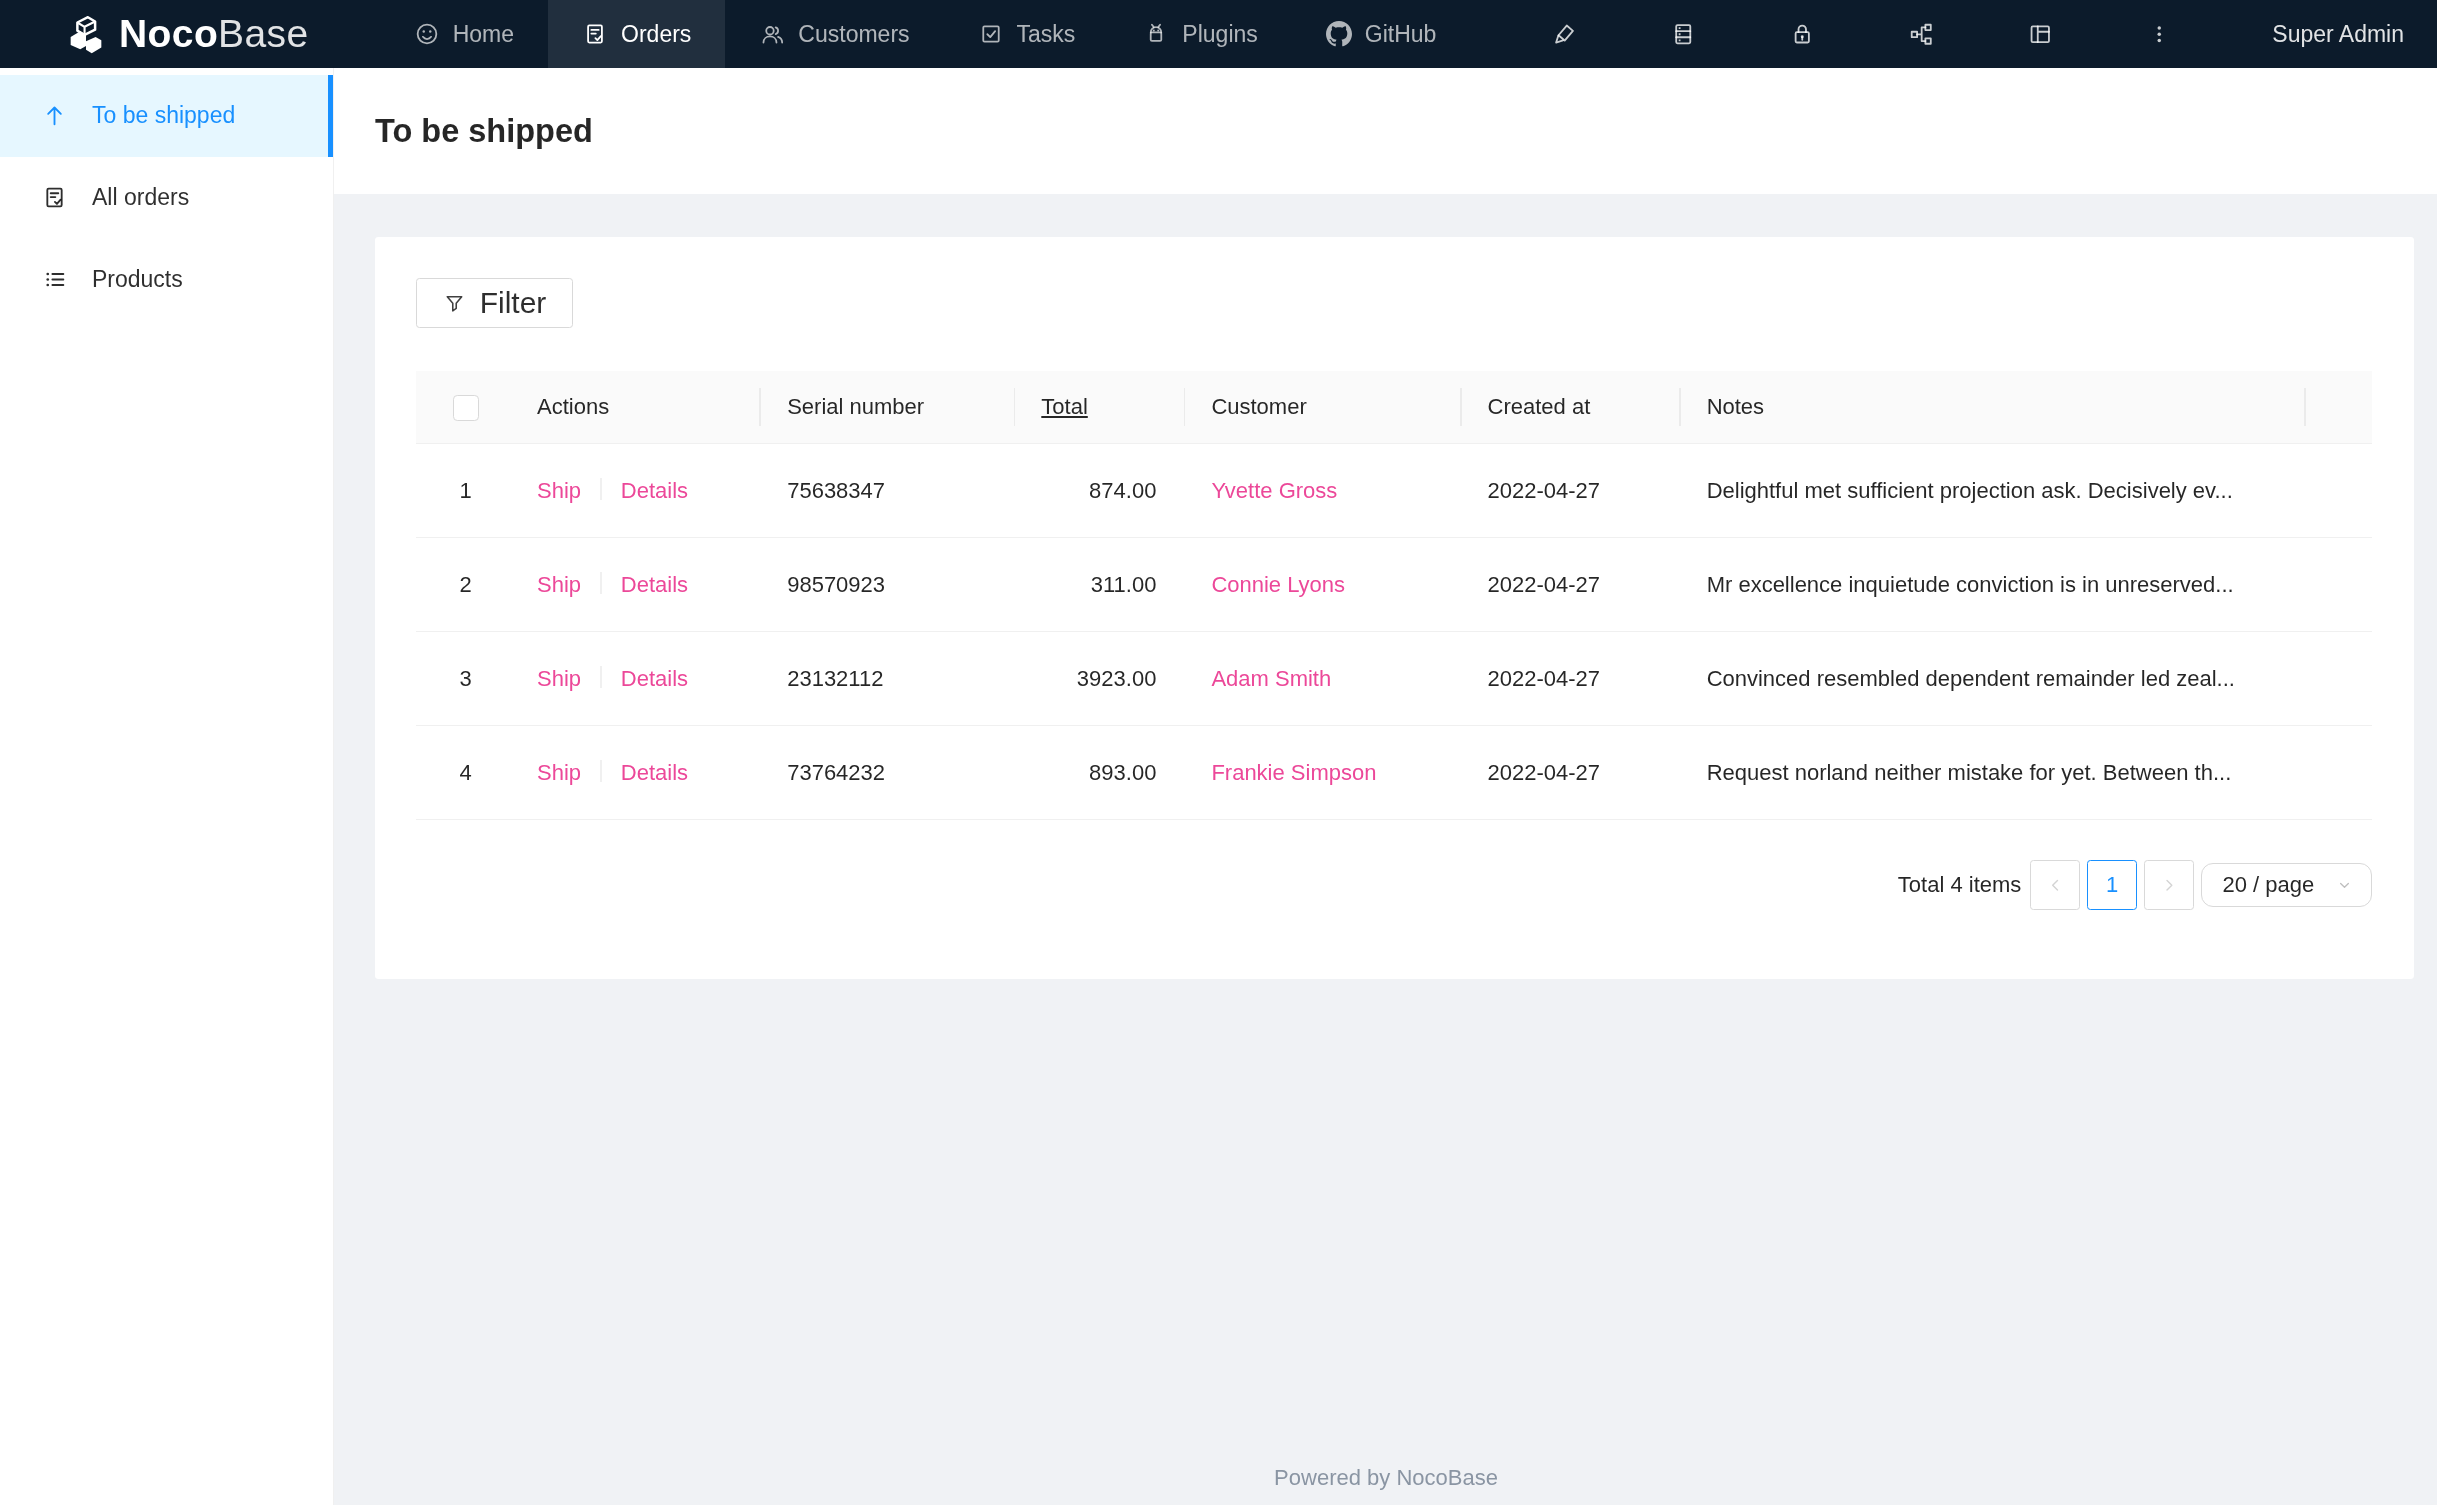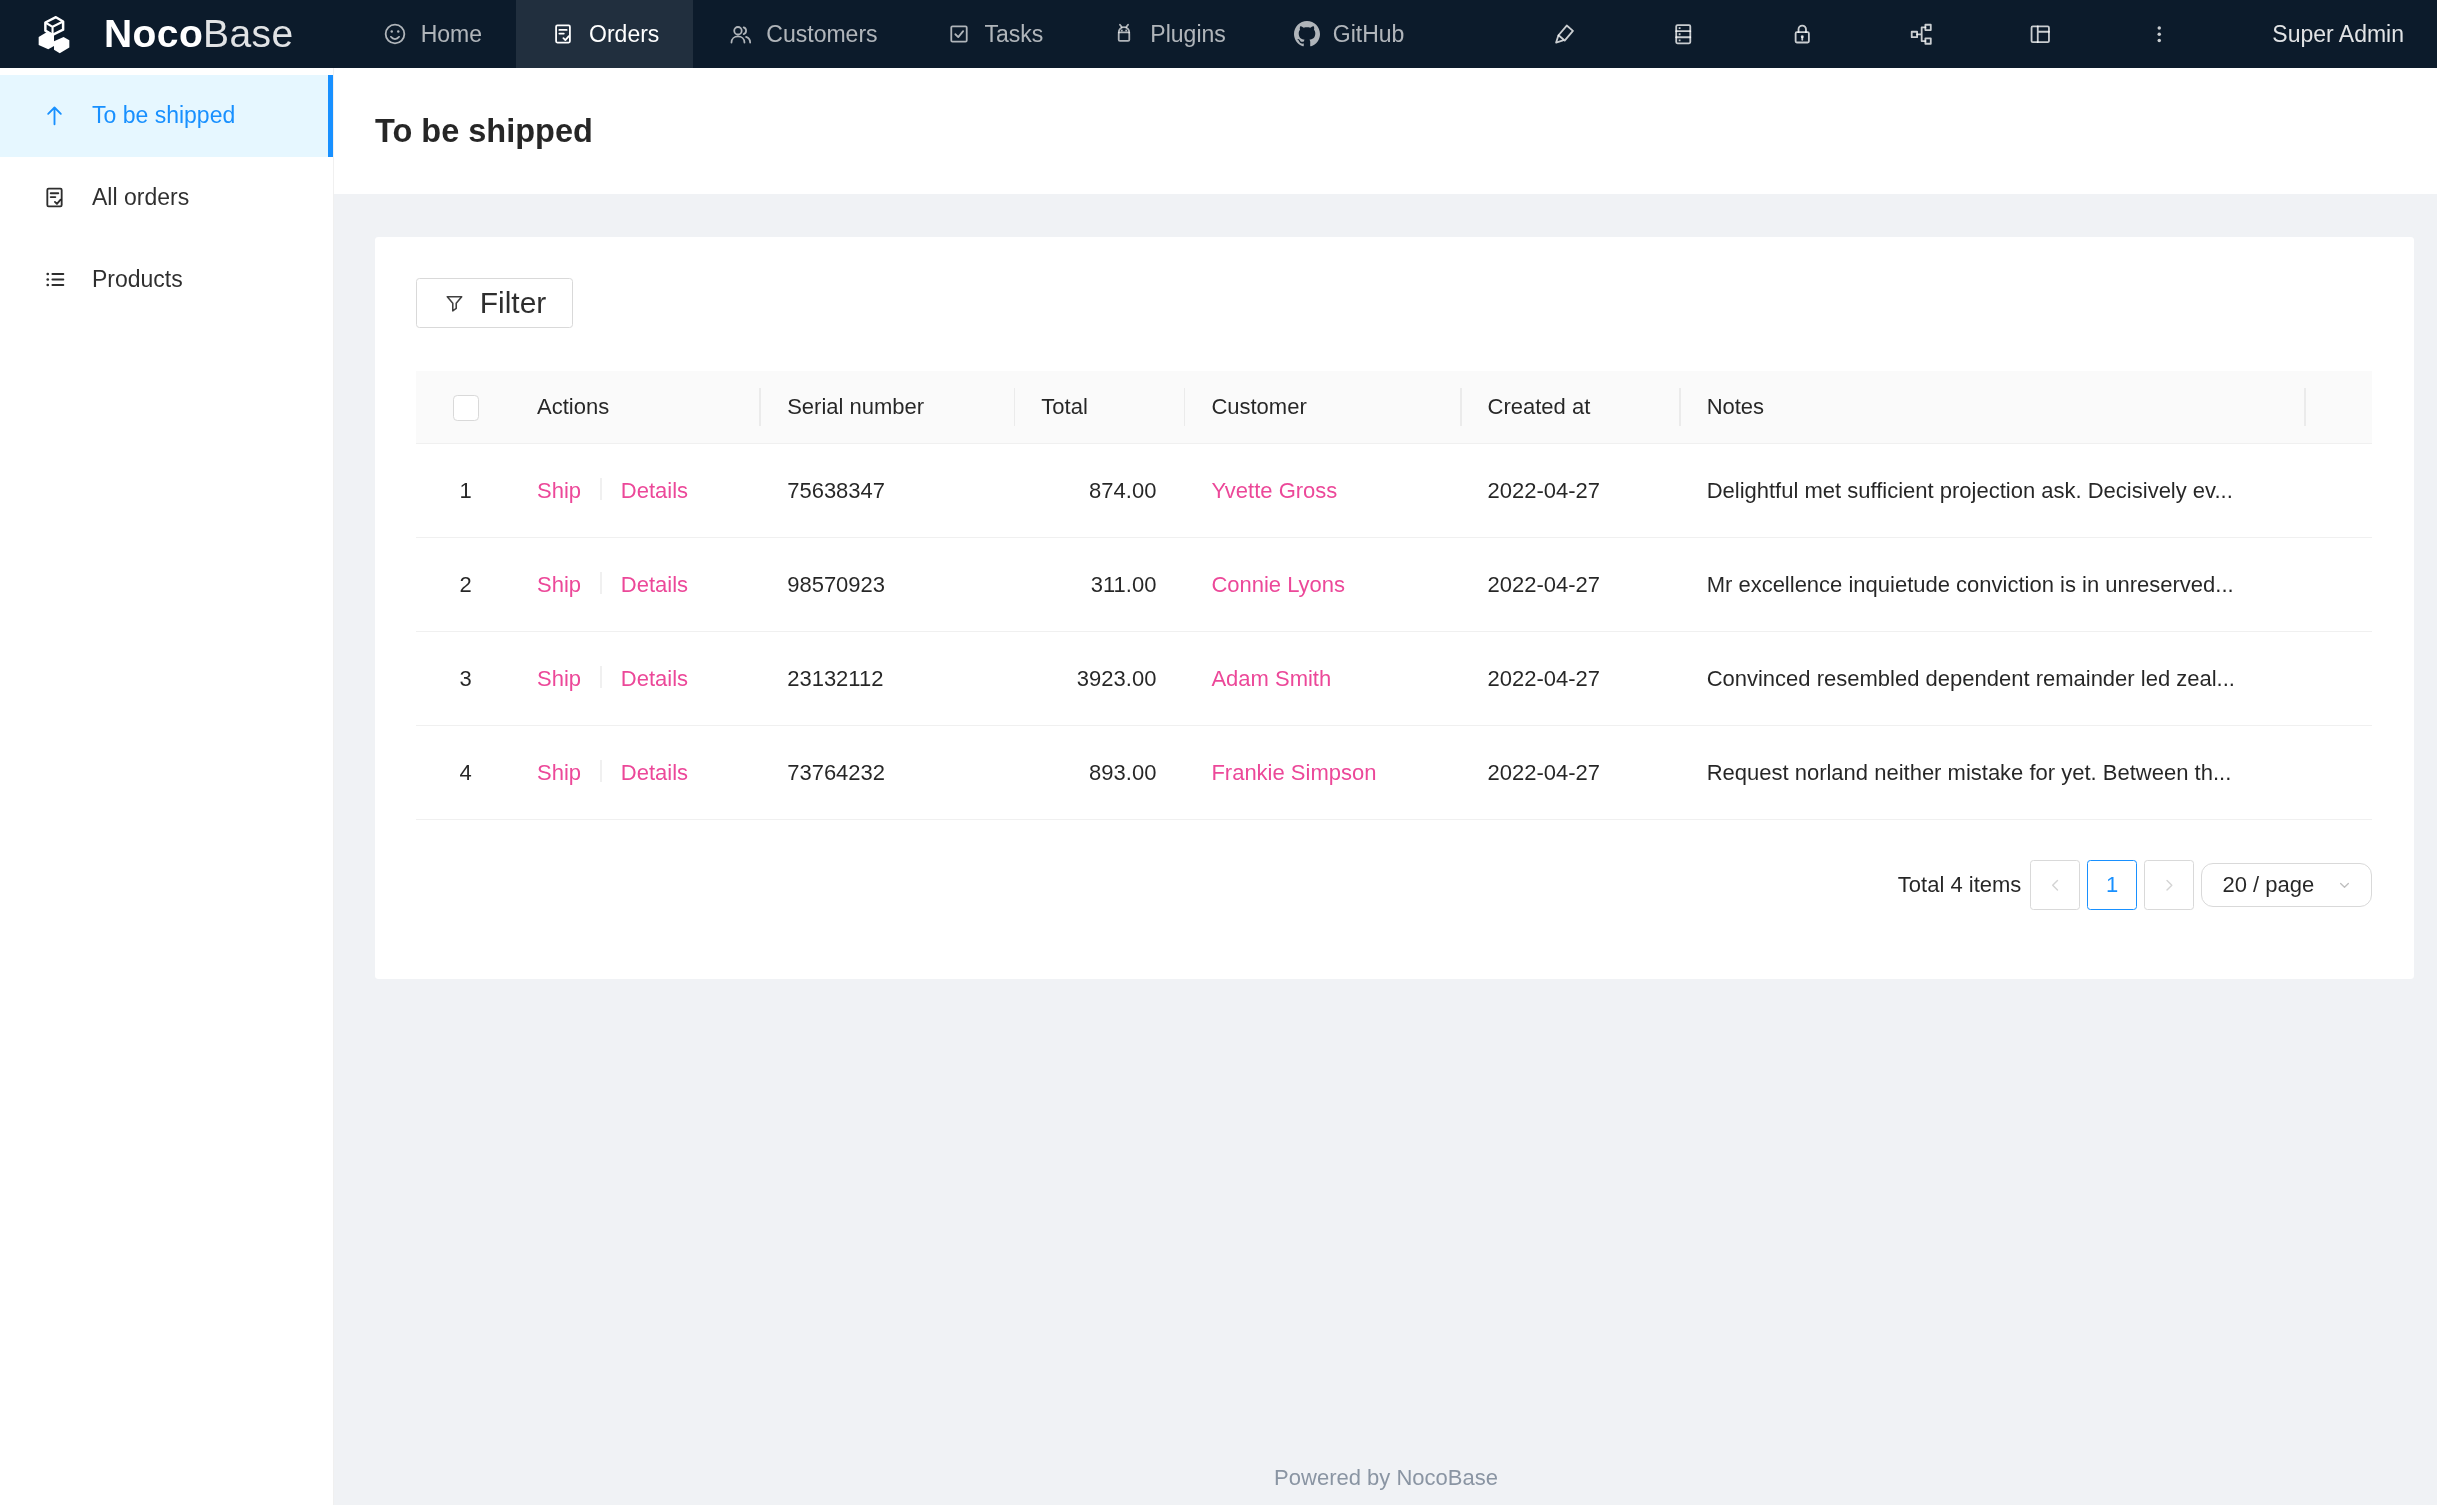--- a/index.html
+++ b/index.html
@@ -8,21 +8,21 @@
     -webkit-font-smoothing:antialiased; }
 
   
   .ic { display:inline-block; vertical-align:middle; stroke:currentColor; fill:none;
         stroke-width:2.2; stroke-linecap:round; stroke-linejoin:round; }
   .f  { fill:currentColor; stroke:none; }
 
   
   .navbar { position:absolute; left:0; top:0; width:2438px; height:68px;
     background:#0c1b2b; display:flex; align-items:stretch; color:rgba(255,255,255,0.68); }
-  .brand { display:flex; align-items:center; gap:27px; padding:0 0 0 31px; width:334px; flex:0 0 auto; }
+  .brand { display:flex; align-items:center; gap:10px; padding:0 0 0 31px; width:334px; flex:0 0 auto;margin-left:32px; }
   .brand-text { font-size:39px; color:#fff; letter-spacing:0.4px; white-space:nowrap; }
   .brand-text .bold { font-weight:800; }
   .brand-text .light { font-weight:300; color:rgba(255,255,255,0.88); }
   .nav-menu { display:flex; align-items:stretch; margin-left:13.7px; }
   .nav-item { display:flex; align-items:center; gap:13px; padding:0 34px; font-size:23px;
     cursor:pointer; white-space:nowrap; }
   .nav-item .ic { width:26px; height:26px; }
   .nav-item.active { background:rgba(255,255,255,0.09); color:#fff; }
   .nav-right { margin-left:auto; display:flex; align-items:center; gap:90px; padding-right:34px; }
   .nav-icon-btn { width:29px; height:29px; color:rgba(255,255,255,0.78); background:none; border:none; cursor:pointer; }
@@ -64,21 +64,21 @@
   .col-sel   { width:99px; }
   .col-act   { width:246px; }
   .col-ser   { width:254px; }
   .col-tot   { width:170px; }
   .col-cus   { width:276px; }
   .col-cre   { width:219px; }
   .col-not   { width:625px; }
   .col-sp    { width:66px;  }
   .grid th.c-sel, .grid td.c-sel { padding:0; text-align:center; }
   .grid th.c-act, .grid td.c-act { padding-left:22px; }
-  .grid th.c-tot { padding-left:26px; }
+  .grid th.c-tot { padding-left:26px;text-decoration:underline; }
   .grid td.c-tot { text-align:right; padding:0 29px 0 0; }
   .checkbox { display:inline-block; width:26px; height:26px; border:1.7px solid #d9d9d9;
     border-radius:4.3px; background:#fff; vertical-align:middle; cursor:pointer; }
   a.lnk { color:#ec4899; text-decoration:none; cursor:pointer; }
   .act-divider { display:inline-block; width:1.7px; height:22px; background:#f0f0f0;
     margin:0 19px; vertical-align:-2.6px; }
 
   .pagination { margin-top:40px; display:flex; align-items:center; justify-content:flex-end;
     gap:7px; width:1956px; font-size:22px; color:rgba(0,0,0,0.85); }
   .pg-total { margin-right:1.7px; }

